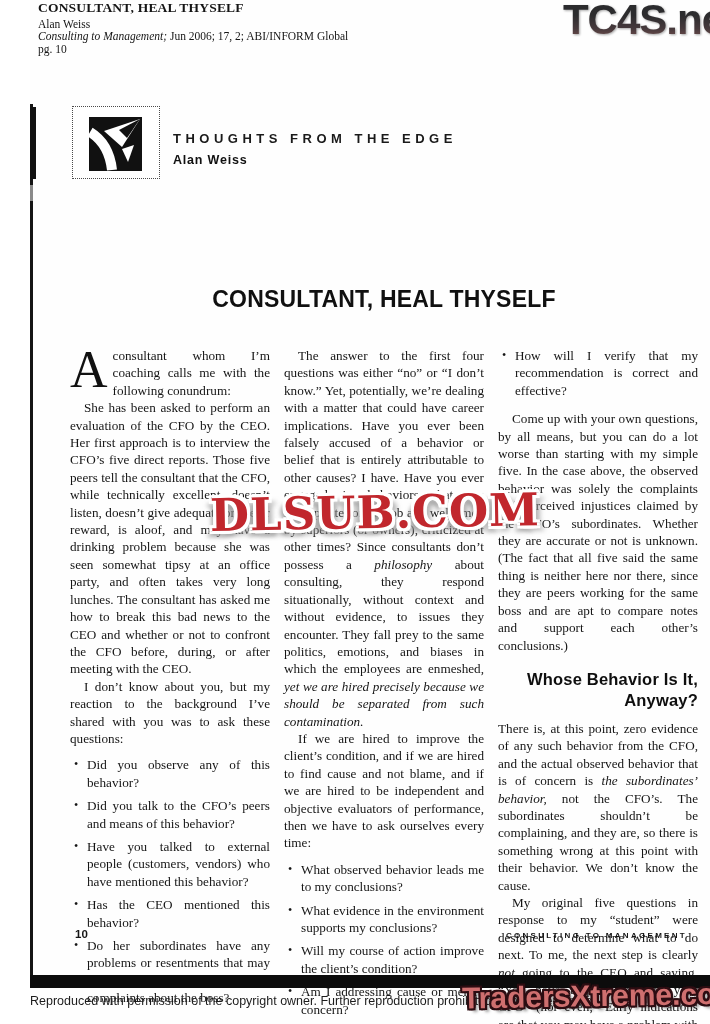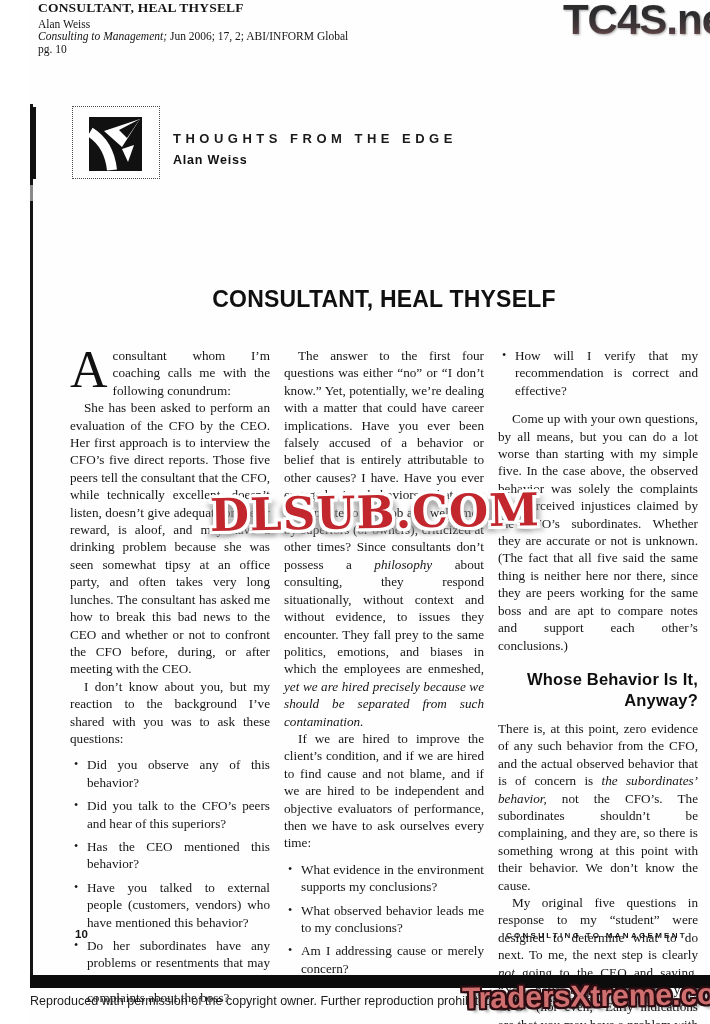--- a/index.html
+++ b/index.html
@@ -141,33 +141,34 @@
   <div class="article-title">CONSULTANT, HEAL THYSELF</div>
 
   <div class="cols">
 
     <div class="col">
       <p class="p noindent"><span class="dropcap">A</span><span>consultant whom I’m coaching calls me with the following conundrum:</span></p>
       <p class="p">She has been asked to perform an evaluation of the CFO by the CEO. Her first approach is to interview the CFO’s five direct reports. Those five peers tell the consultant that the CFO, while technically excellent, doesn’t listen, doesn’t give adequate praise or reward, is aloof, and may have a drinking problem because she was seen somewhat tipsy at an office party, and often takes very long lunches. The consultant has asked me how to break this bad news to the CEO and whether or not to confront the CFO before, during, or after meeting with the CEO.</p>
       <p class="p">I don’t know about you, but my reaction to the background I’ve shared with you was to ask these questions:</p>
       <ul class="blist">
         <li>Did you observe any of this behavior?</li>
-        <li>Did you talk to the CFO’s peers and hear of this superiors?</li>
+        <li>Did you talk to the CFO’s peers and means of this behavior?</li>
+        <li>Have you talked to external people (customers, vendors) who have mentioned this behavior?</li>
         <li>Has the CEO mentioned this behavior?</li>
-        <li>Have you talked to external people (customers, vendors) who have mentioned this behavior?</li>
         <li>Do her subordinates have any problems or resentments that may be causing transference into complaints about the boss?</li>
       </ul>
     </div>
 
     <div class="col">
       <p class="p"><span>The answer to the first four questions was either “no” or “I don’t know.” Yet, potentially, we’re dealing with a matter that could have career implications. Have you ever been falsely accused of a behavior or belief that is entirely attributable to other causes? I have. Have you ever engaged in behaviors that are appropriate for the job and welcomed by superiors (or owners), criticized at other times? Since consultants don’t possess a </span><span class="it">philosophy</span><span> about consulting, they respond situationally, without context and without evidence, to issues they encounter. They fall prey to the same politics, emotions, and biases in which the employees are enmeshed, </span><span class="it">yet we are hired precisely because we should be separated from such contamination.</span></p>
       <p class="p">If we are hired to improve the client’s condition, and if we are hired to find cause and not blame, and if we are hired to be independent and objective evaluators of performance, then we have to ask ourselves every time:</p>
       <ul class="blist">
+        <li>What observed behavior leads me to my conclusions?</li>
         <li>What evidence in the environment supports my conclusions?</li>
-        <li>What observed behavior leads me to my conclusions?</li>
+        <li>Will my course of action improve the client’s condition?</li>
         <li>Am I addressing cause or merely concern?</li>
       </ul>
     </div>
 
     <div class="col">
       <ul class="blist" style="margin-top:0;">
         <li>How will I verify that my recommendation is correct and effective?</li>
       </ul>
       <p class="p" style="margin-top:11px;">Come up with your own questions, by all means, but you can do a lot worse than starting with my simple five. In the case above, the observed behavior was solely the complaints and perceived injustices claimed by the CFO’s subordinates. Whether they are accurate or not is unknown. (The fact that all five said the same thing is neither here nor there, since they are peers working for the same boss and are apt to compare notes and support each other’s conclusions.)</p>
       <h2 class="colhead">Whose Behavior Is It, Anyway?</h2>

